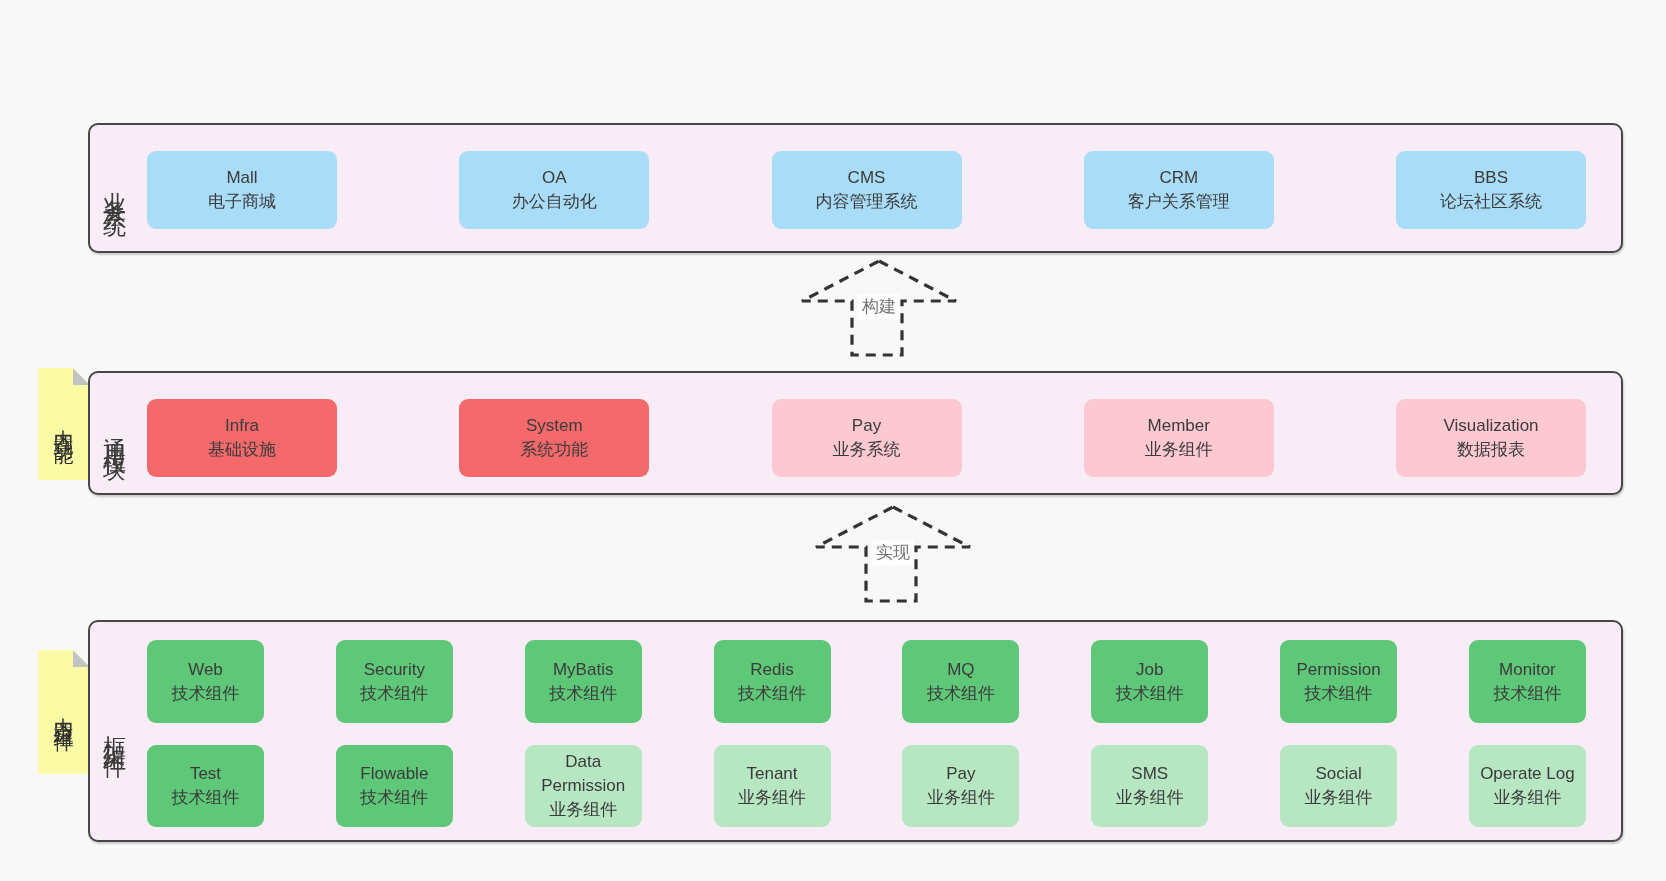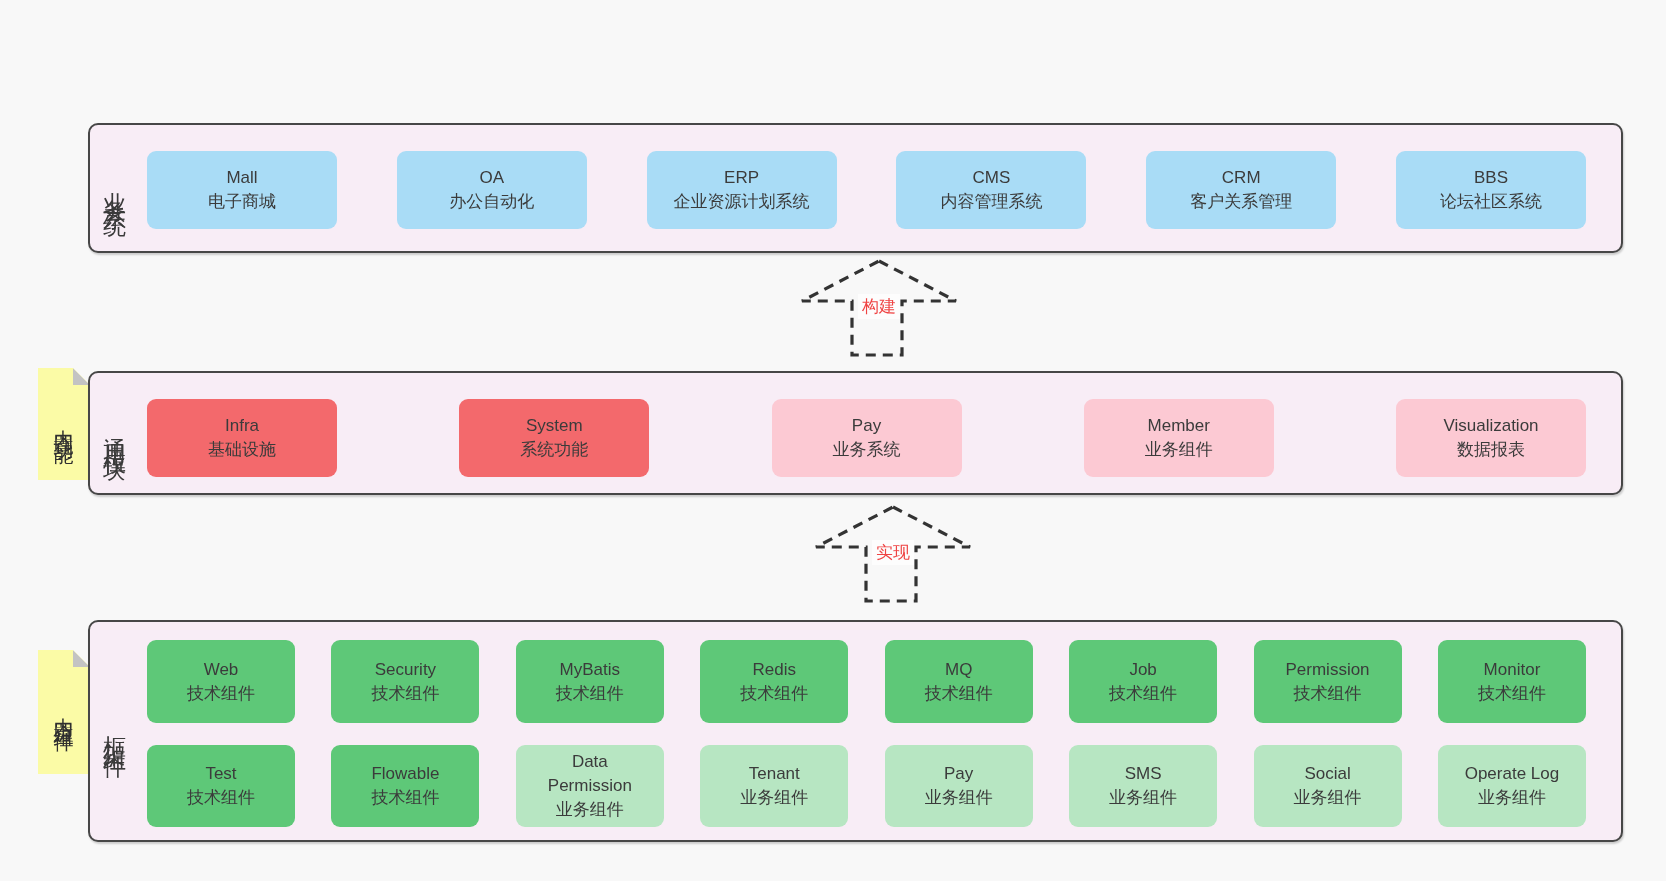--- a/index.html
+++ b/index.html
@@ -32,58 +32,54 @@
   
   .row { position:absolute; left:57px; right:35px; display:flex; justify-content:space-between;gap:10px; }
   .layer-business .row, .layer-modules .row { top:26px; height:78px; }
   .layer-framework .row-1 { top:18px;  height:83px; }
   .layer-framework .row-2 { top:123px; height:82px; }
 
   .box { border-radius:9px; display:flex; flex-direction:column; align-items:center;
          justify-content:center; text-align:center; color:#3b3b3b; font-size:17px;
          line-height:24px; box-sizing:border-box; padding:2px 6px; }
   .row .box { width:190px; }
-  .layer-framework .row .box { width:148px; }
+  .layer-framework .row .box { width:117px; }
 
   .blue        { background:#a9dcf6; }
   .red         { background:#f3696c; }
   .pink        { background:#fcc9d3; }
   .green-dark  { background:#5ec878; }
   .green-light { background:#b7e6c2; }
 
   .wrap-narrow { max-width:104px; }
 
   
   .arrow { position:absolute; width:160px; height:100px; z-index:1; }
   .arrow-build     { left:799px; top:258px; }
   .arrow-implement { left:813px; top:504px; }
   .arrow svg { position:absolute; inset:0; }
   .arrow .arrow-label { position:absolute; left:50%; top:36px; transform:translateX(-50%);
-                        background:#fdfdfd; padding:1px 4px; font-size:17px; color:#ef4444;
+                        background:#fdfdfd; padding:1px 4px; font-size:17px; color:#737373;
                         white-space:nowrap; }
 </style>
 </head>
 <body>
 
 <div class="stage">
 
   <div class="layer layer-business">
     <div class="side-label">业务系统</div>
     <div class="row">
       <div class="box blue">
         <span>Mall</span>
         <span>电子商城</span>
       </div>
       <div class="box blue">
         <span>OA</span>
         <span>办公自动化</span>
-      </div>
-      <div class="box blue">
-        <span>ERP</span>
-        <span>企业资源计划系统</span>
       </div>
       <div class="box blue">
         <span>CMS</span>
         <span>内容管理系统</span>
       </div>
       <div class="box blue">
         <span>CRM</span>
         <span>客户关系管理</span>
       </div>
       <div class="box blue">

